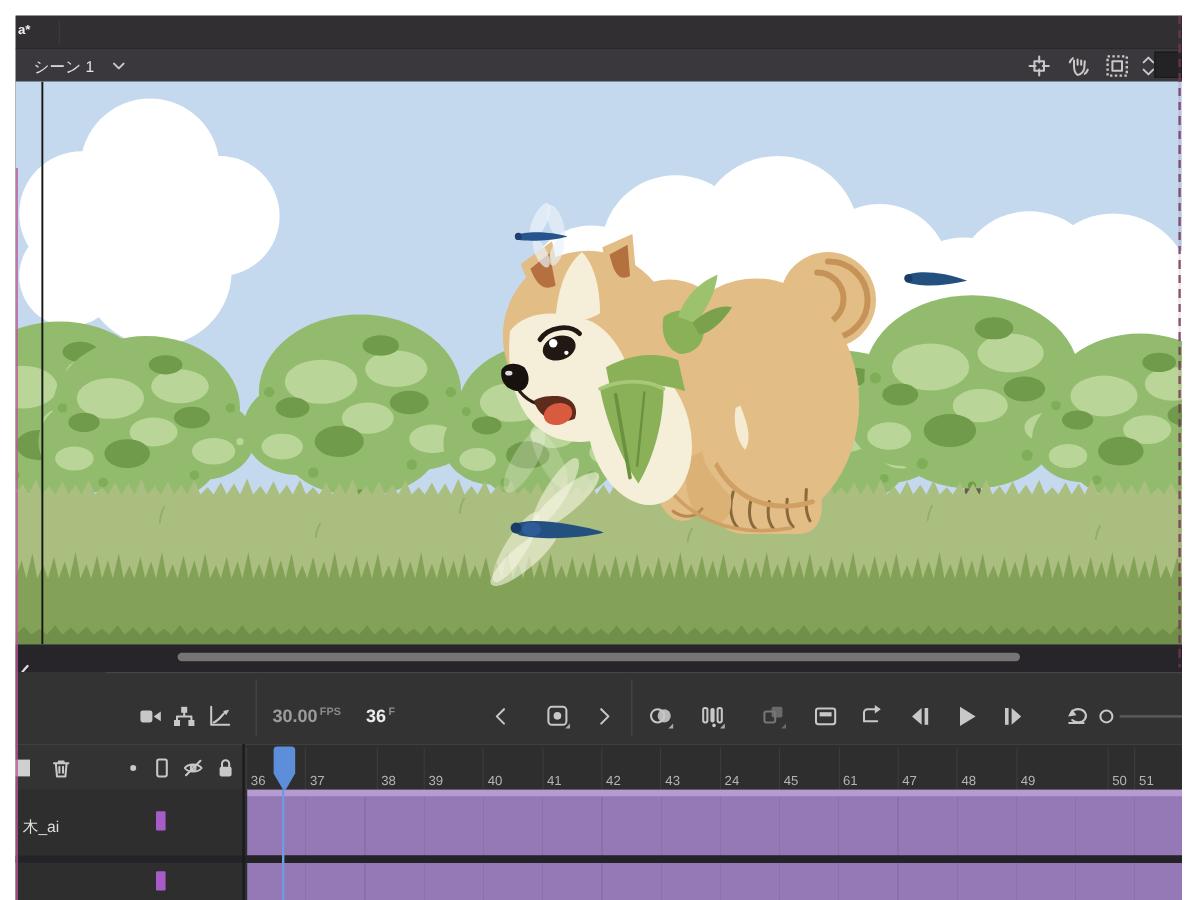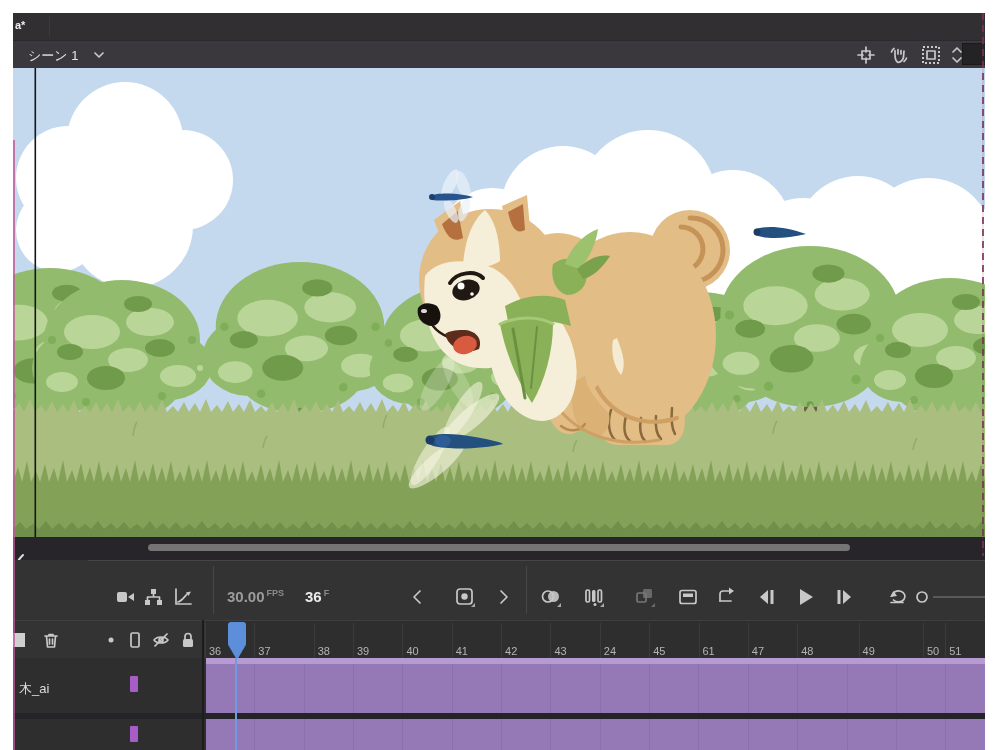--- a/index.html
+++ b/index.html
@@ -400,21 +400,21 @@
           </div>
           <div class="rcell" style="left: 493.5px;">
             <span>61</span>
           </div>
           <div class="rcell" style="left: 542.85px;">
             <span>47</span>
           </div>
           <div class="rcell" style="left: 592.2px;">
             <span>48</span>
           </div>
-          <div class="rcell" style="left: 641.55px; margin-left: 12px;">
+          <div class="rcell" style="left: 641.55px;">
             <span>49</span>
           </div>
           <div class="rcell" style="left: 690.9px; margin-left: 27px;">
             <span>50</span>
           </div>
           <div class="rcell" style="left: 740.25px;">
             <span>51</span>
           </div>
         </div>
   </div>

